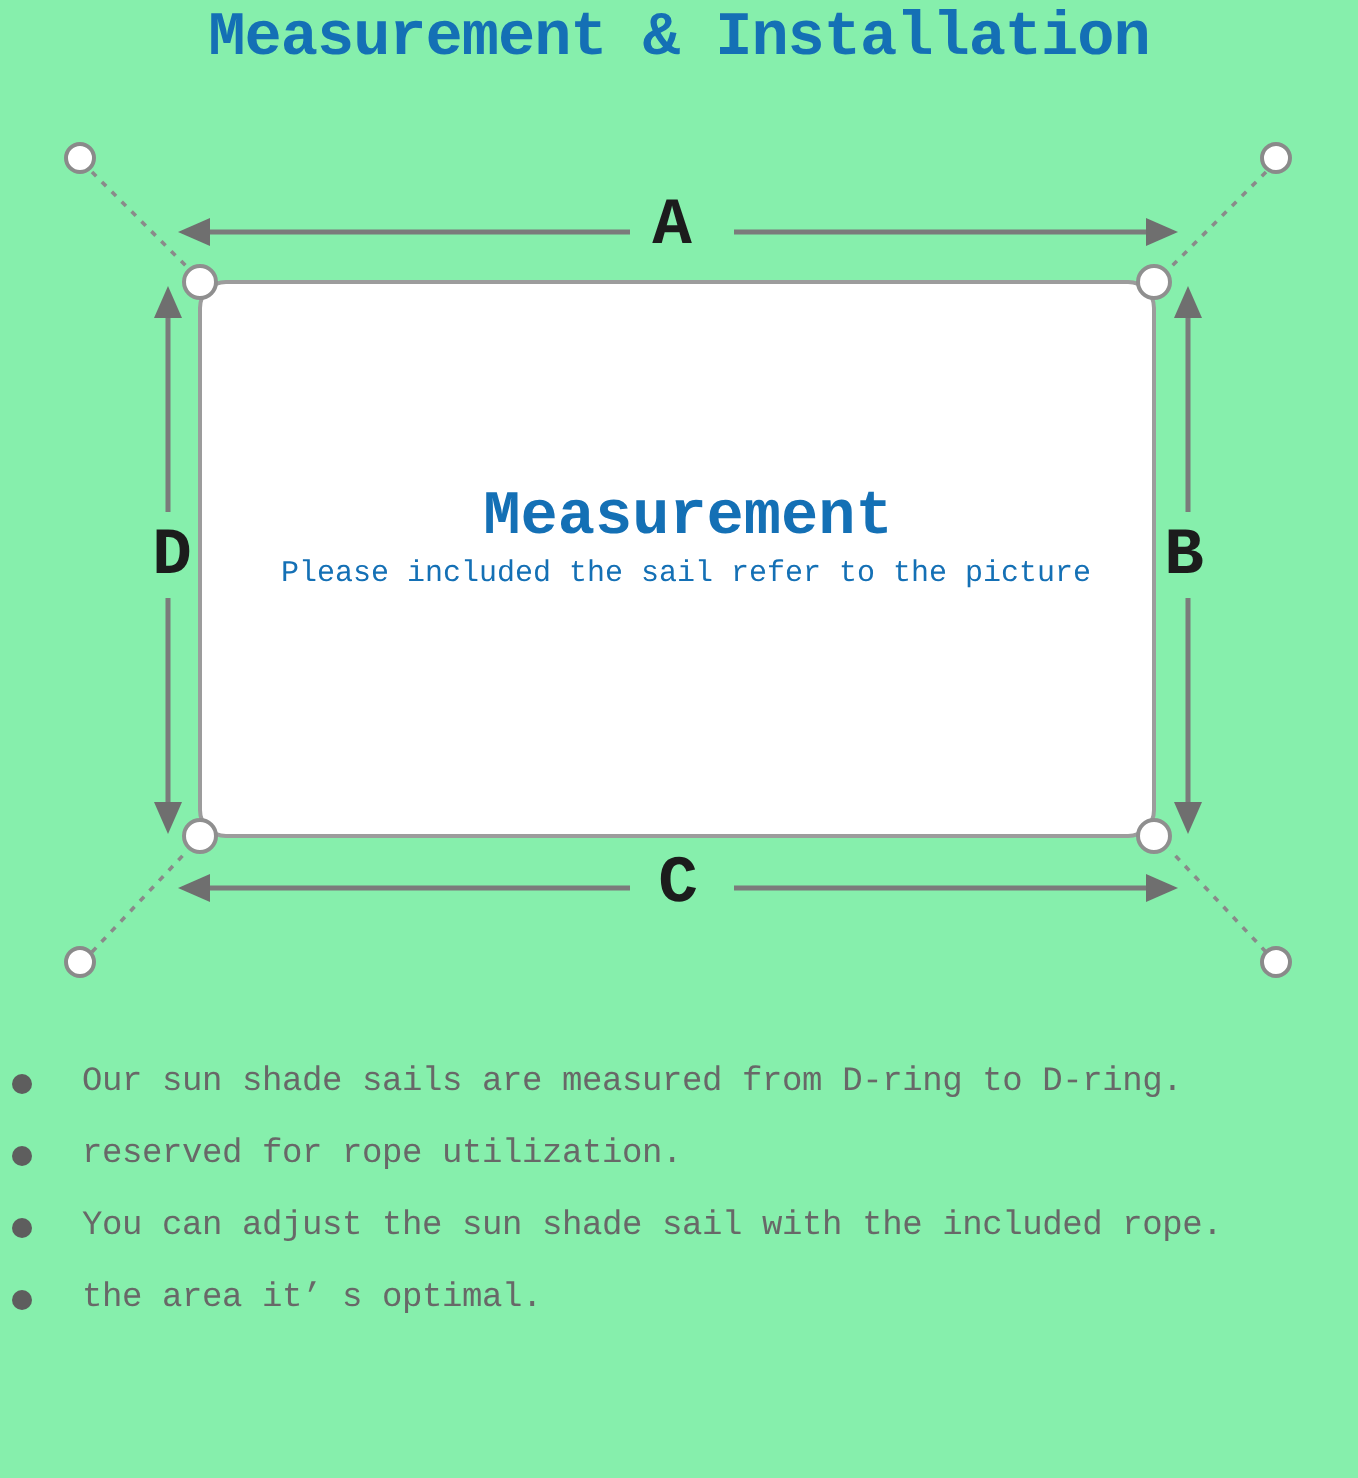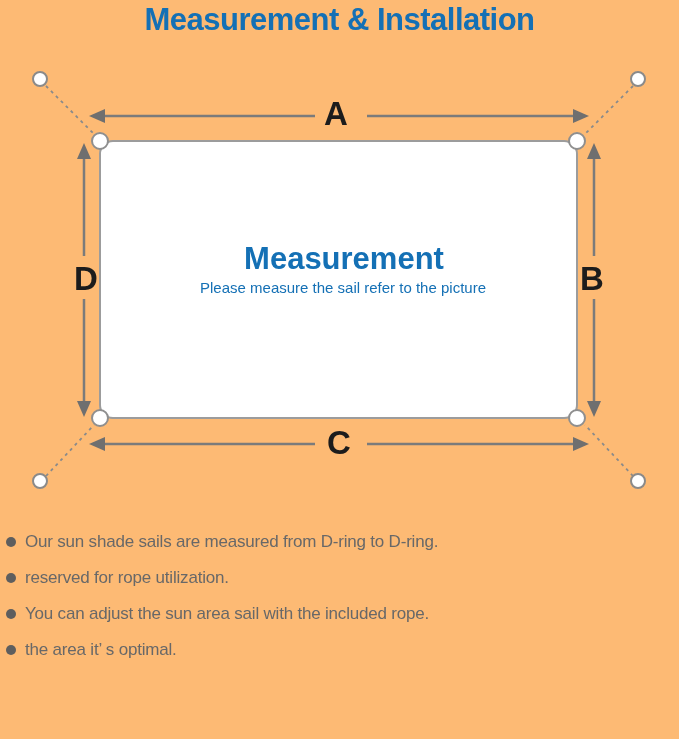--- a/index.html
+++ b/index.html
@@ -1,22 +1,22 @@
 <!DOCTYPE html>
 <html><head>
 <meta charset="utf-8">
 <style>
   html, body { margin: 0; padding: 0; background: #ffffff; }
   .page {
     position: relative;
     width: 679px;
     height: 739px;
-    background: #fdba74;
+    background: #86efac;
     overflow: hidden;
-    font-family: Liberation Sans, sans-serif;
+    font-family: Liberation Mono, monospace;
   }
   .page-title {
     position: absolute;
     top: 2px; left: 0; width: 679px;
     text-align: center;
     font-size: 31px;
     font-weight: bold;
     color: #1470b5;
     letter-spacing: -0.5px;
   }
@@ -56,20 +56,21 @@
     width: 668px;
   }
   .bullet-item {
     display: flex;
     align-items: flex-start;
     margin-bottom: 15px;
     color: #686868;
     font-size: 17px;
     line-height: 21px;
     letter-spacing: -0.2px;
+    gap: 16px;
   }
   .bullet-dot {
     flex: none;
     width: 10px; height: 10px;
     margin: 6px 9px 0 0;
     border-radius: 50%;
     background: #5e5e5e;
   }
   .bullet-text .line { display: block; white-space: nowrap; }
 </style>
@@ -119,21 +120,21 @@
     <polygon points="594,143 587,159 601,159" fill="#6f6f6f"></polygon>
     <polygon points="594,417 587,401 601,401" fill="#6f6f6f"></polygon>
   </svg>
 
   <span class="dim-label" style="left:336px; top:113px;">A</span>
   <span class="dim-label" style="left:592px; top:278px;">B</span>
   <span class="dim-label" style="left:339px; top:442px;">C</span>
   <span class="dim-label" style="left:86px;  top:278px;">D</span>
 
   <span class="center-title">Measurement</span>
-  <span class="center-subtitle">Please measure the sail refer to the picture</span>
+  <span class="center-subtitle">Please included the sail refer to the picture</span>
 
   <div class="bullet-list">
 
     <div class="bullet-item">
       <span class="bullet-dot"></span>
       <span class="bullet-text">
         <span class="line">Our sun shade sails are measured from D-ring to D-ring.</span>
         <span class="line"></span>
       </span>
     </div>
@@ -142,21 +143,21 @@
     <div class="bullet-item">
       <span class="bullet-dot"></span>
       <span class="bullet-text">
         <span class="line">reserved for rope utilization.</span>
       </span>
     </div>
 
     <div class="bullet-item">
       <span class="bullet-dot"></span>
       <span class="bullet-text">
-        <span class="line">You can adjust the sun area sail with the included rope.</span>
+        <span class="line">You can adjust the sun shade sail with the included rope.</span>
         <span class="line"></span>
       </span>
     </div>
 
     <div class="bullet-item">
       <span class="bullet-dot"></span>
       <span class="bullet-text">
         <span class="line">the area it’ s optimal.</span>
       </span>
     </div>

